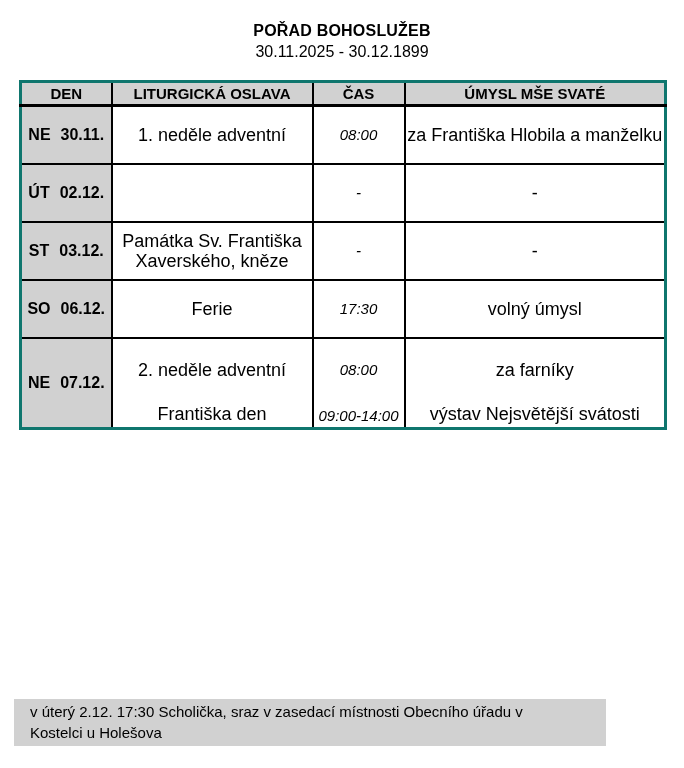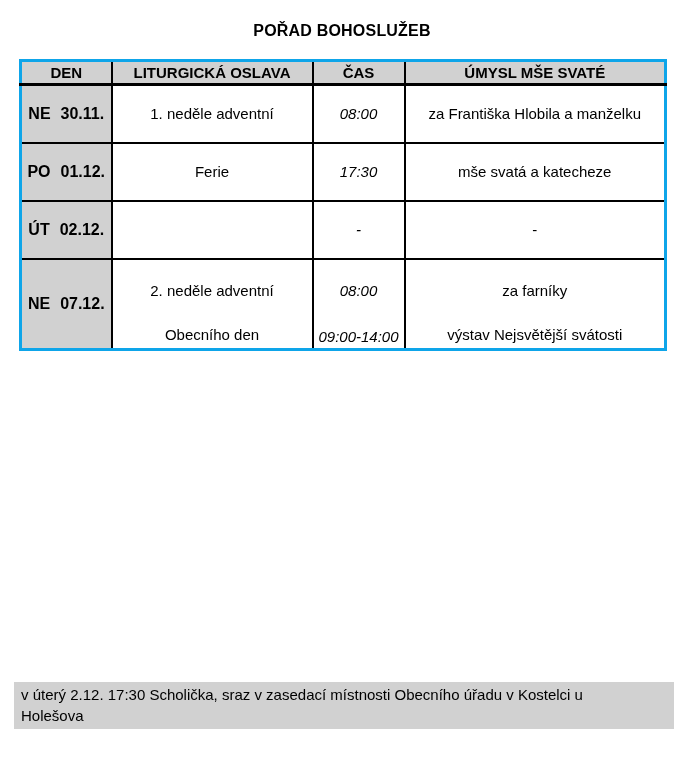--- a/index.html
+++ b/index.html
@@ -35,21 +35,21 @@
     font-size: 16px;
     font-weight: normal;
   }
 
   
   table.schedule {
     border-collapse: collapse;
     table-layout: fixed;
     margin: 18px 0 0 19px;
     width: 645px;
-    border: 3px solid #0ea5e9;
+    border: 3px solid #0f766e;
   }
   table.schedule th,
   table.schedule td {
     border: 2px solid #000000;
     padding: 0;
     text-align: center;
     vertical-align: middle;
     overflow: hidden;
   }
   col.c-day   { width: 91px;  }
@@ -69,21 +69,21 @@
 
   td.day {
     background: #d1d1d1;
     font-weight: bold;
     font-size: 16px;
     white-space: nowrap;
   }
   td.day .abbr { margin-right: 10px; }
 
   td.cel, td.int {
-    font-size: 15px;
+    font-size: 18px;
     padding: 0 10px;
     line-height: 20px;
   }
   td.time {
     font-size: 15px;
     font-style: italic;
   }
 
   
   .two-stack {
@@ -102,37 +102,38 @@
     display: flex;
     align-items: flex-end;
     justify-content: center;
     padding-bottom: 3px;
   }
 
   
   .note {
     position: absolute;
     left: 14px;
-    top: 682px;
-    width: 660px;
+    top: 699px;
+    width: 592px;
     box-sizing: border-box;
     background: #d1d1d1;
     font-size: 15px;
     line-height: 21px;
-    padding: 2px 34px 3px 7px;
+    padding: 2px 34px 3px 16px;
     text-align: left;
   }
 </style>
 </head>
 <body>
 
 <div class="page">
 
   <div class="title-block">
     <div class="title-main">POŘAD BOHOSLUŽEB</div>
+    <div class="title-range">30.11.2025 - 30.12.1899</div>
   </div>
 
   <table class="schedule">
     <colgroup>
       <col class="c-day">
         <col class="c-cel">
         <col class="c-time">
         <col class="c-int">
     </colgroup>
     <thead>
@@ -145,44 +146,50 @@
     </thead>
     <tbody>
 
       <tr class="r">
         <td class="day"><span class="abbr">NE</span><span>30.11.</span></td>
         <td class="cel">1. neděle adventní</td>
         <td class="time">08:00</td>
         <td class="int">za Františka Hlobila a manželku</td>
       </tr>
 
-      <tr class="r">
-        <td class="day"><span class="abbr">PO</span><span>01.12.</span></td>
-        <td class="cel">Ferie</td>
-        <td class="time">17:30</td>
-        <td class="int">mše svatá a katecheze</td>
-      </tr>
 
       <tr class="r">
         <td class="day"><span class="abbr">ÚT</span><span>02.12.</span></td>
         <td class="cel"></td>
         <td class="time">-</td>
         <td class="int">-</td>
       </tr>
 
-
-
-
+      <tr class="r">
+        <td class="day"><span class="abbr">ST</span><span>03.12.</span></td>
+        <td class="cel">Památka Sv. Františka Xaverského, kněze</td>
+        <td class="time">-</td>
+        <td class="int">-</td>
+      </tr>
+
+
+
+      <tr class="r">
+        <td class="day"><span class="abbr">SO</span><span>06.12.</span></td>
+        <td class="cel">Ferie</td>
+        <td class="time">17:30</td>
+        <td class="int">volný úmysl</td>
+      </tr>
 
       <tr class="r-last">
         <td class="day"><span class="abbr">NE</span><span>07.12.</span></td>
         <td class="cel">
           <div class="two-stack">
             <div class="l1">2. neděle adventní</div>
-            <div class="l2">Obecního den</div>
+            <div class="l2">Františka den</div>
           </div>
         </td>
         <td class="time">
           <div class="two-stack">
             <div class="l1">08:00</div>
             <div class="l2">09:00-14:00</div>
           </div>
         </td>
         <td class="int">
           <div class="two-stack">

